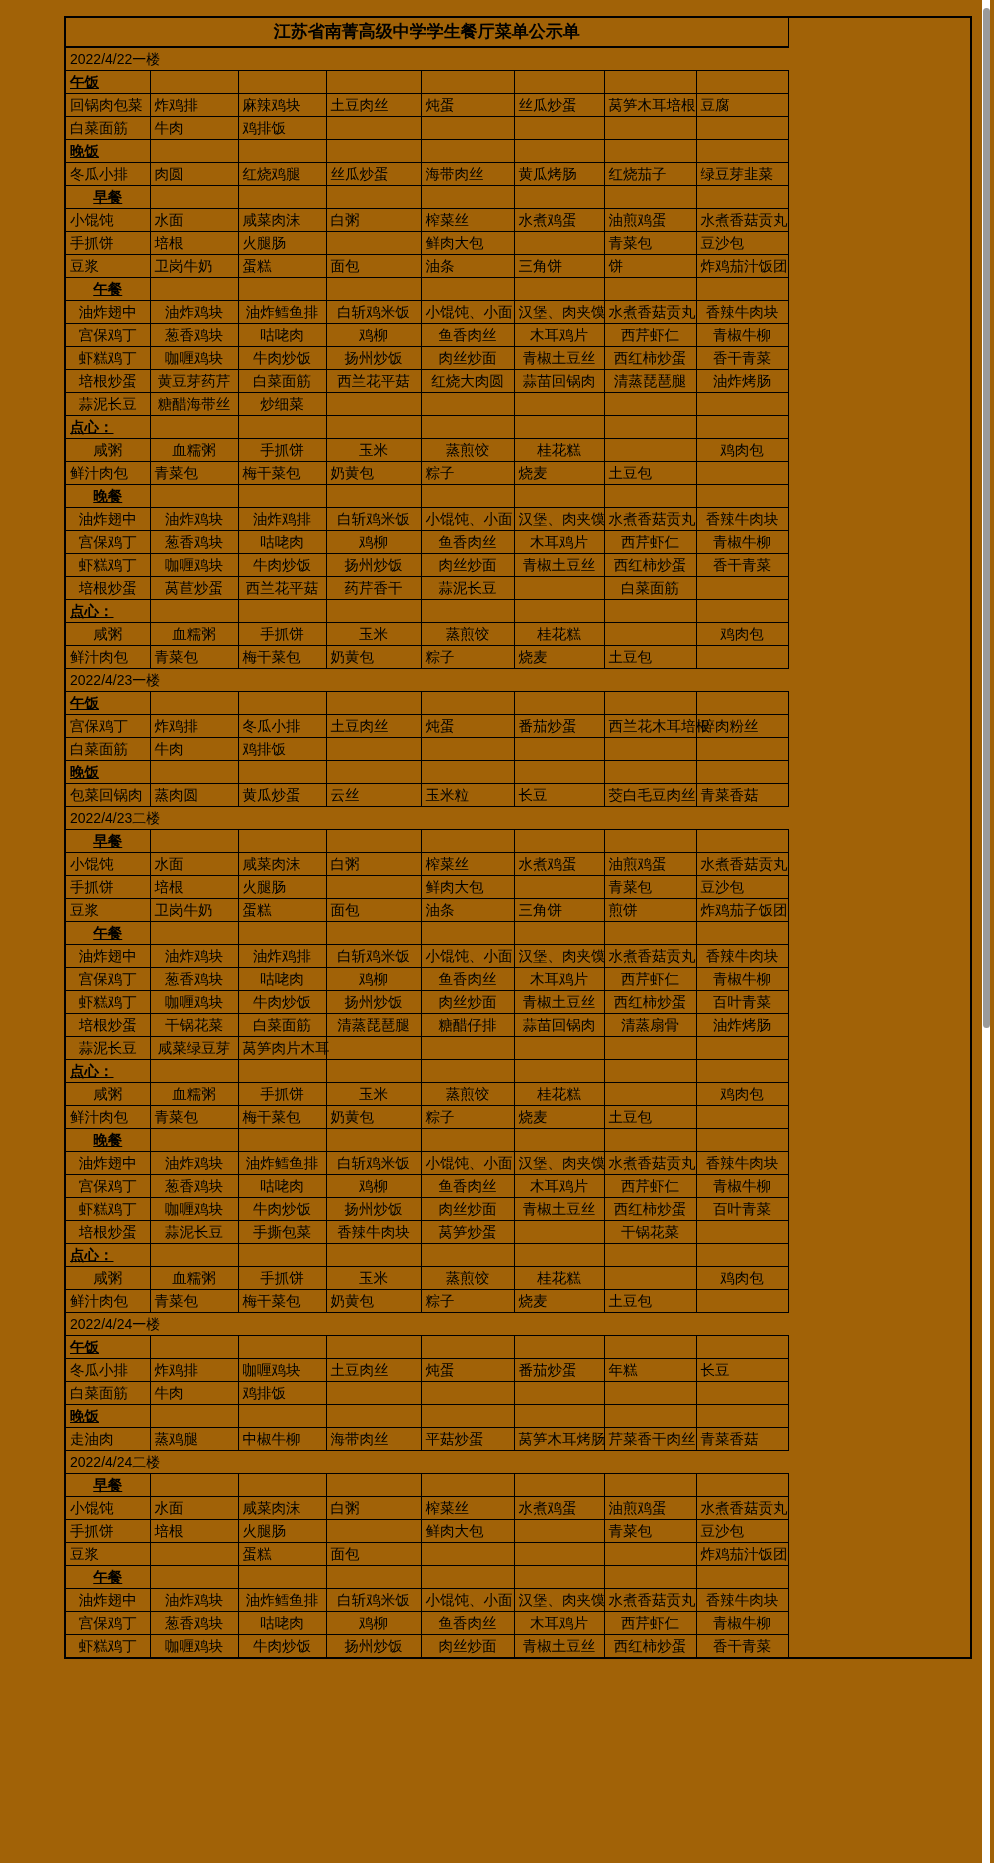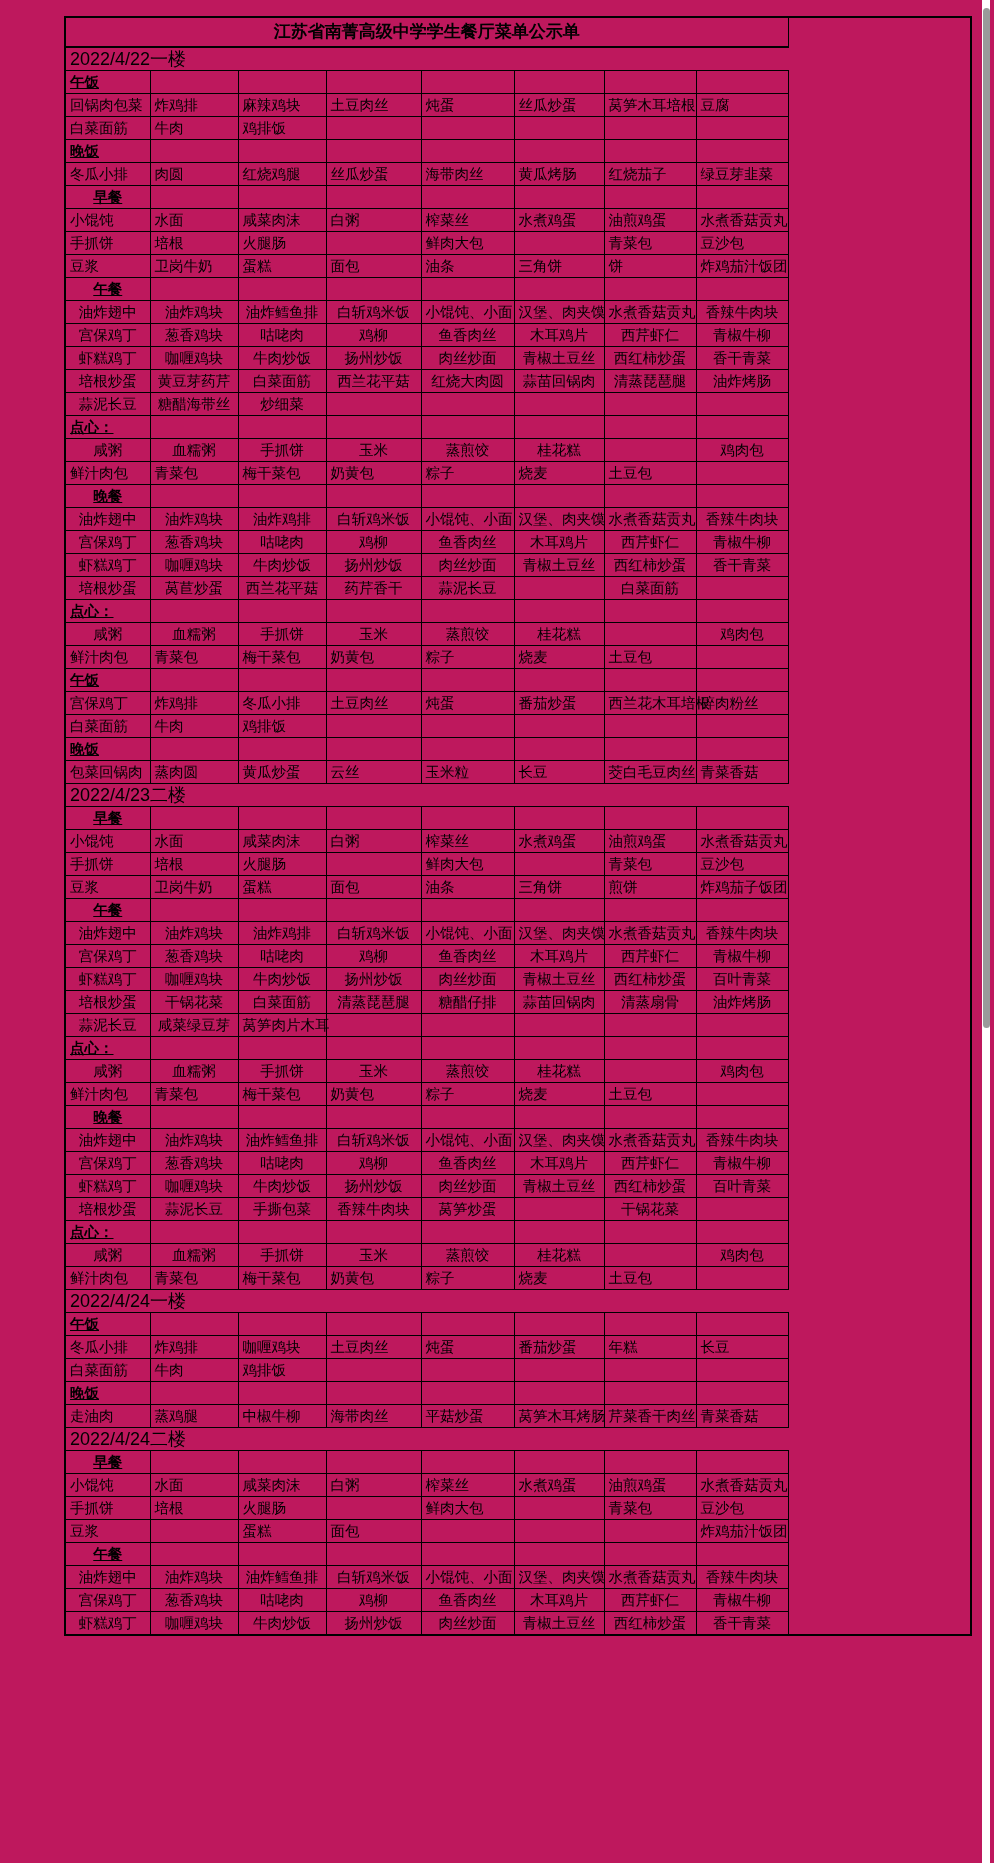--- a/index.html
+++ b/index.html
@@ -7,21 +7,21 @@
   html, body {
     margin: 0;
     padding: 0;
     background: #ffffff;
     font-family: "Liberation Sans", "DejaVu Sans", sans-serif;
   }
   #page {
     position: relative;
     width: 994px;
     height: 1863px;
-    background: #be185d;
+    background: #a16207;
     overflow: hidden;
   }
   #sheet {
     position: absolute;
     left: 64px;
     top: 16px;
     width: 906px;
   }
   table.menu {
     border-collapse: collapse;
@@ -55,21 +55,21 @@
   tr.title-row td {
     text-align: center;
     font-weight: bold;
     font-size: 17px;
     height: 30px;
     line-height: 28px;
     border-bottom: 2px solid #000;
   }
   tr.date-row td {
     text-align: left;
-    font-size: 18px;
+    font-size: 14px;
     border-right-color: transparent;
     border-left-color: #000;
   }
   tr.meal-row td.mealname {
     font-weight: bold;
     text-decoration: underline;
   }
   td.ctr { text-align: center; }
   td.lft { text-align: left; }
 
@@ -371,20 +371,23 @@
           <tr>
             <td class="lft">鲜汁肉包</td>
             <td class="lft">青菜包</td>
             <td class="lft">梅干菜包</td>
             <td class="lft">奶黄包</td>
             <td class="lft">粽子</td>
             <td class="lft">烧麦</td>
             <td class="lft">土豆包</td>
             <td class="lft"></td>
           </tr>
+          <tr class="date-row">
+            <td class="lft" colspan="8">2022/4/23一楼</td>
+          </tr>
           <tr class="meal-row">
             <td class="mealname lft">午饭</td>
             <td></td>
             <td></td>
             <td></td>
             <td></td>
             <td></td>
             <td></td>
             <td></td>
           </tr>

